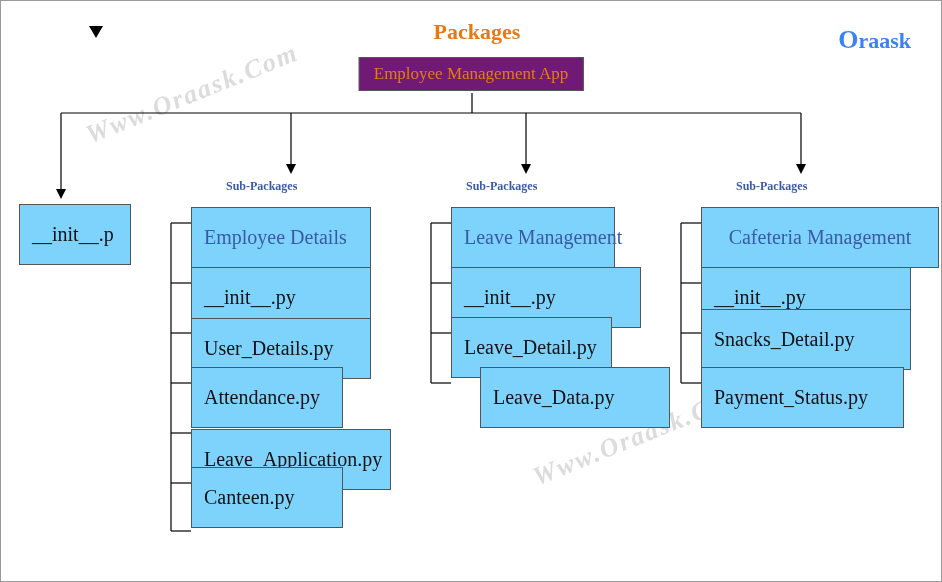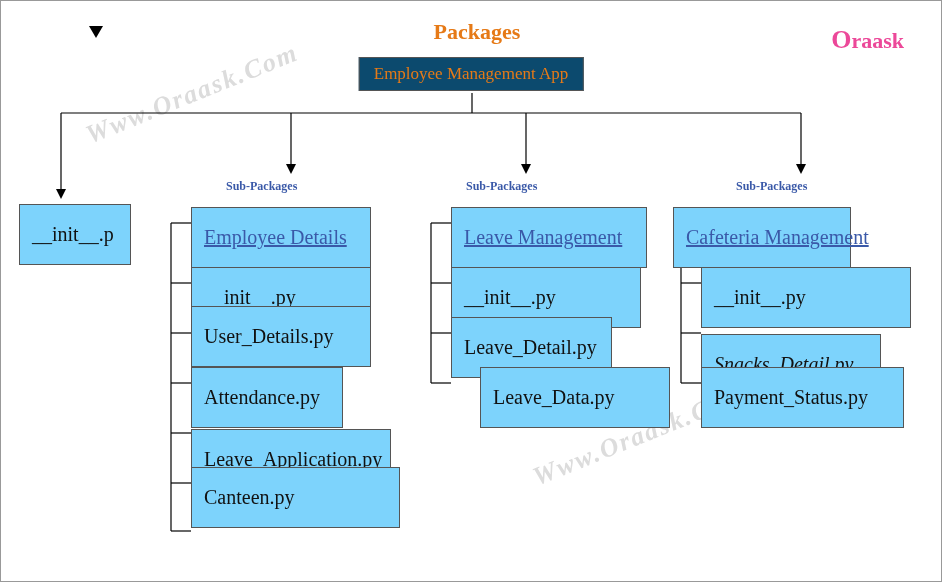--- a/index.html
+++ b/index.html
@@ -17,36 +17,36 @@
     left: 0; right: 0;
     text-align: center;
     font-size: 22px;
     font-weight: bold;
     color: #e67a17;
     padding-left: 12px;
   }
   .logo {
     position: absolute;
     top: 24px;
-    right: 37px;
+    right: 30px;
     font-size: 22px;
     font-weight: bold;
-    color: #ec4899;
+    color: #3b82f6;
   }
   .logo .o1 { font-size: 26px; }
   .root-box {
     position: absolute;
     top: 56px;
     left: 50%;
     transform: translateX(-50%);
     border: 1px solid #555;
     padding: 6px 14px;
     font-size: 17px;
     color: #e67a17;
-    background: #0c4a6e;
+    background: #701a75;
   }
   .watermark {
     position: absolute;
     color: #dcdcdc;
     font-size: 26px;
     font-weight: bold;
     font-style: italic;
     letter-spacing: 2px;
     transform: rotate(-22deg);
     pointer-events: none;
@@ -63,21 +63,21 @@
     color: #3a59a8;
   }
   .box {
     position: absolute;
     border: 1px solid #555;
     background: #7dd3fc;
     padding: 18px 12px;
     font-size: 20px;
     white-space: nowrap;
   }
-  .bluebox { color: #3a59a8; text-decoration: underline; }
+  .bluebox { color: #3a59a8; }
   .blackbox { color: #111; font-family: Georgia, serif; }
   svg.lines {
     position: absolute;
     top: 0; left: 0;
     width: 942px;
     height: 582px;
     pointer-events: none;
   }
 </style>
 </head>
@@ -133,28 +133,28 @@
   <line x1="680" y1="282" x2="700" y2="282" stroke="#000" stroke-width="1.2"></line>
   <line x1="680" y1="332" x2="700" y2="332" stroke="#000" stroke-width="1.2"></line>
   <line x1="680" y1="382" x2="700" y2="382" stroke="#000" stroke-width="1.2"></line>
 </svg>
 
 <div class="box blackbox" style="top:203px; left:18px; width:112px;">__init__.p</div>
 
 <div class="subhead" style="top:178px; left:225px;">Sub-Packages</div>
 <div class="box bluebox" style="top:206px; left:190px; width:180px;">Employee Details</div>
 <div class="box blackbox" style="top:266px; left:190px; width:180px;">__init__.py</div>
-<div class="box blackbox" style="top:305px; left:190px; width:180px;">User_Details.py</div>
+<div class="box blackbox" style="top:317px; left:190px; width:180px;">User_Details.py</div>
 <div class="box blackbox" style="top:366px; left:190px; width:152px;">Attendance.py</div>
 <div class="box blackbox" style="top:428px; left:190px; width:200px;">Leave_Application.py</div>
-<div class="box blackbox" style="top:466px; left:190px; width:209px;">Canteen.py</div>
+<div class="box blackbox" style="top:466px; left:190px; width:152px;">Canteen.py</div>
 
 <div class="subhead" style="top:178px; left:465px;">Sub-Packages</div>
-<div class="box bluebox" style="top:206px; left:450px; width:196px;">Leave Management</div>
+<div class="box bluebox" style="top:206px; left:450px; width:164px;">Leave Management</div>
 <div class="box blackbox" style="top:266px; left:450px; width:190px;">__init__.py</div>
 <div class="box blackbox" style="top:316px; left:450px; width:161px;">Leave_Detail.py</div>
 <div class="box blackbox" style="top:366px; left:450px; width:190px;margin-left:29px;">Leave_Data.py</div>
 
 <div class="subhead" style="top:178px; left:735px;">Sub-Packages</div>
-<div class="box bluebox" style="top:206px; left:672px; width:178px;text-align:center;">Cafeteria Management</div>
+<div class="box bluebox" style="top:206px; left:700px; width:238px;text-align:center;">Cafeteria Management</div>
 <div class="box blackbox" style="top:266px; left:700px; width:210px;">__init__.py</div>
-<div class="box blackbox" style="top:333px; left:700px; width:180px;font-style:italic;">Snacks_Detail.py</div>
+<div class="box blackbox" style="top:308px; left:700px; width:210px;">Snacks_Detail.py</div>
 <div class="box blackbox" style="top:366px; left:700px; width:203px;">Payment_Status.py</div>
 
 </body></html>

